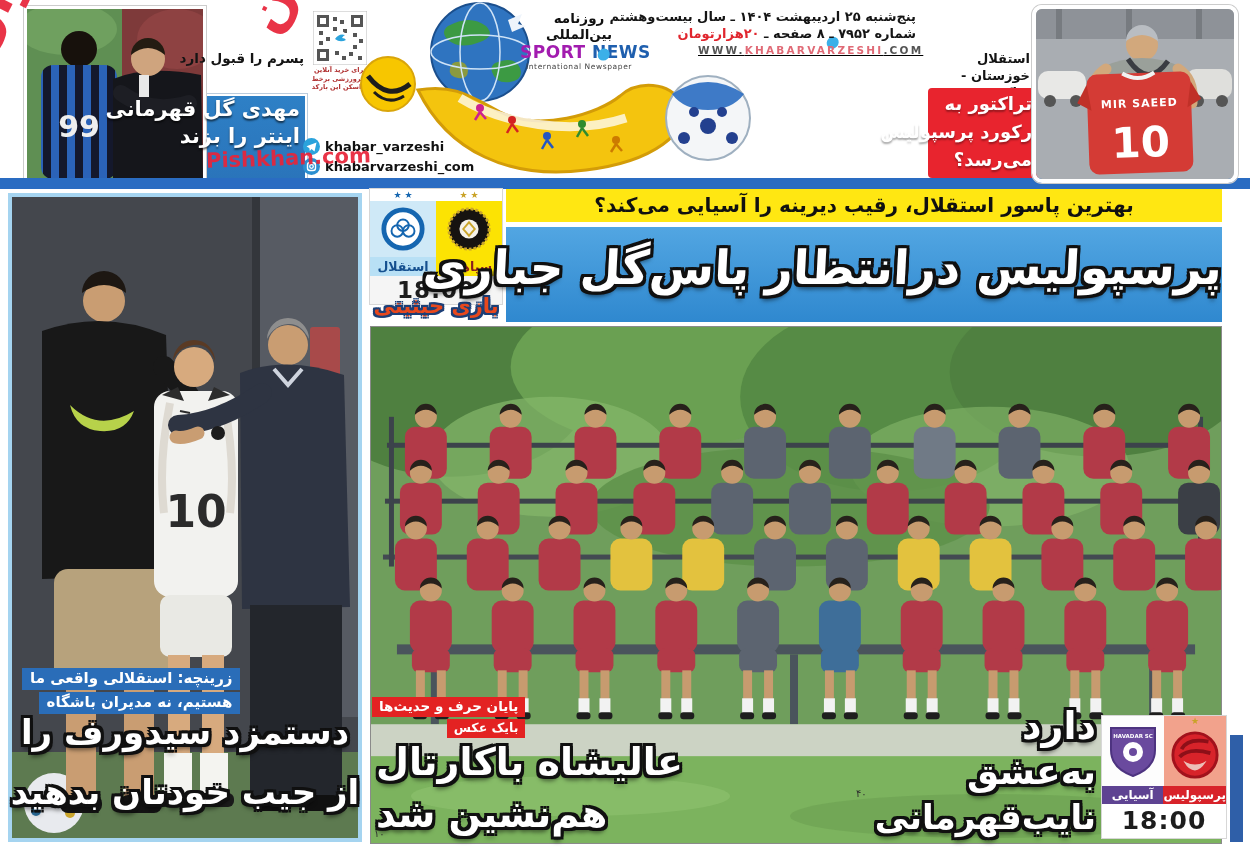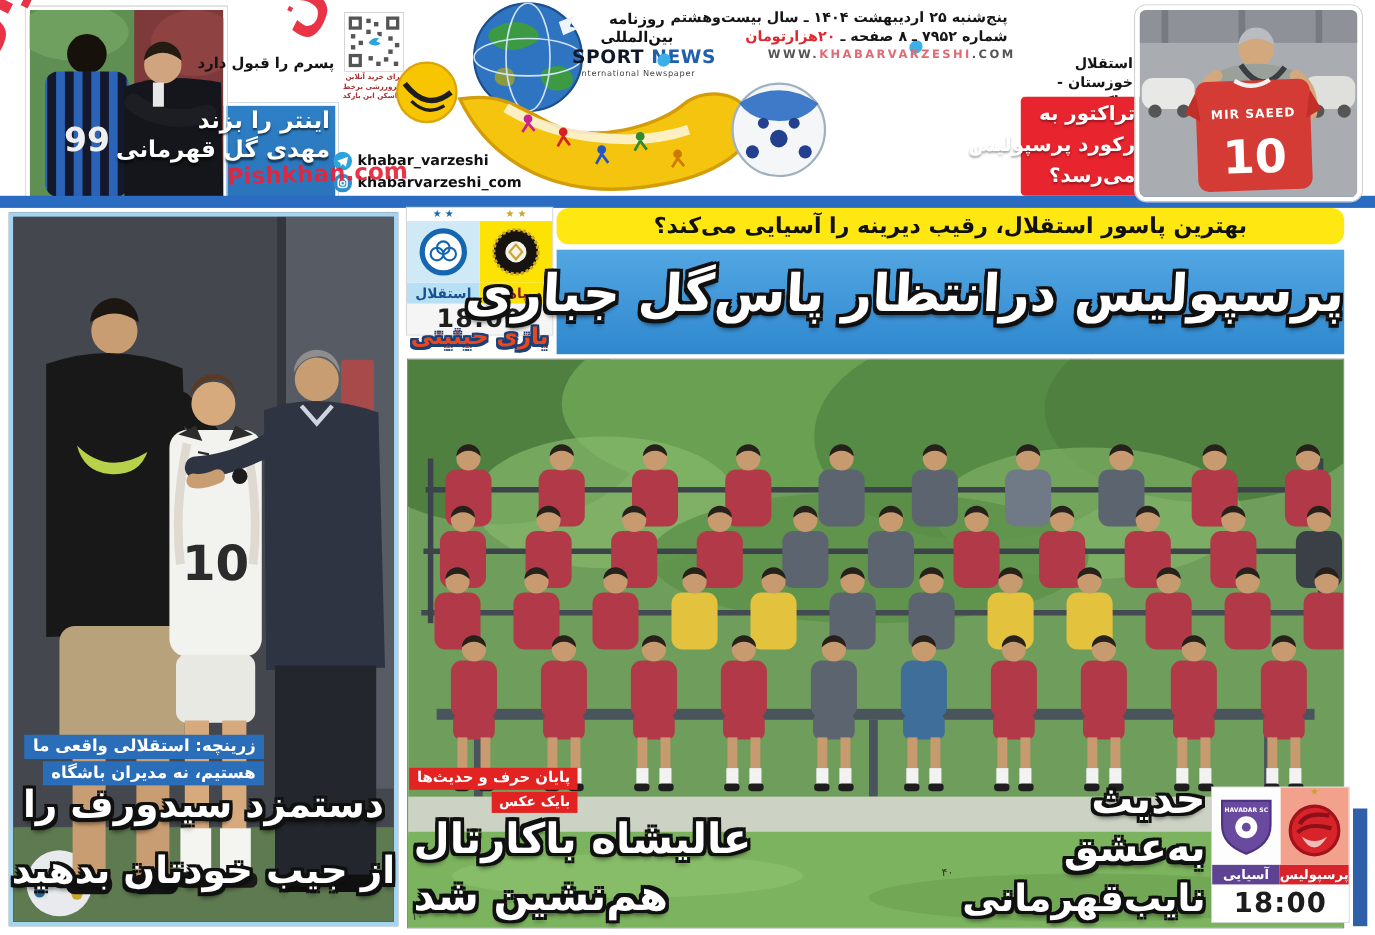--- a/index.html
+++ b/index.html
@@ -58,22 +58,22 @@
       <path d="M104 46 a17 17 0 0 1 34 0 q-17 -14 -34 0 Z" fill="#241c12"></path>
       <path d="M94 84 q30 22 68 10" stroke="#1d1e24" stroke-width="16" fill="none" stroke-linecap="round"></path>
       <rect x="112" y="66" width="10" height="22" fill="#e8e8e8"></rect>
     </svg>
 
     <div class="abs rtl b" style="left:176px;top:50px;width:128px;text-align:right;font-size:13.5px;line-height:17px;color:#141414;">
       <div>پسرم را قبول دارد</div>
     </div>
 
     <div class="abs rtl" style="left:40px;top:96px;width:260px;text-align:right;font-weight:bold;color:#fff;z-index:5;">
+      <div class="nw" style="font-size:21px;line-height:27px;text-shadow:0 2px 2px rgba(0,0,0,.6);">مهدی گل قهرمانی</div>
       <div class="nw" style="font-size:21px;line-height:27px;text-shadow:0 2px 2px rgba(0,0,0,.6);">اینتر را بزند</div>
-      <div class="nw" style="font-size:21px;line-height:27px;text-shadow:0 2px 2px rgba(0,0,0,.6);">مهدی گل قهرمانی</div>
     </div>
 
     <svg class="abs" style="left:313px;top:11px;width:54px;height:54px;" viewBox="0 0 54 54">
       <rect width="54" height="54" fill="#fff" stroke="#bbb"></rect>
       <g fill="#555">
         <rect x="4" y="4" width="12" height="12"></rect>
           <rect x="38" y="4" width="12" height="12"></rect>
           <rect x="4" y="38" width="12" height="12"></rect>
         <rect x="7" y="7" width="6" height="6" fill="#fff"></rect>
           <rect x="41" y="7" width="6" height="6" fill="#fff"></rect>
@@ -161,41 +161,41 @@
         <circle cx="324" cy="138" r="6" fill="#23408f"></circle>
         <circle cx="372" cy="138" r="6" fill="#23408f"></circle>
         <circle cx="334" cy="112" r="5" fill="#23408f"></circle>
         <circle cx="362" cy="112" r="5" fill="#23408f"></circle>
       </g>
     </svg>
 
     <div class="abs c" style="left:520px;top:10px;width:118px;">
       <div class="rtl b" style="font-size:13.5px;color:#111;">روزنامه بین‌المللی</div>
       <div class="ltr b nw" style="font-size:17px;letter-spacing:.5px;">
-        <span style="color:#0f172a;">SPORT</span>
+        <span style="color:#a21caf;">SPORT</span>
         <span style="color:#1f5fae;">NEWS</span>
       </div>
       <div class="ltr" style="font-size:7.5px;letter-spacing:.6px;color:#444;">International Newspaper</div>
     </div>
 
     <svg class="abs" style="left:425px;top:12px;width:500px;height:164px;transform:skewX(-6deg) rotate(-2deg);" viewBox="0 0 500 164">
       <text x="497" y="128" text-anchor="end" font-size="104" font-weight="bold" direction="rtl" style="paint-order:stroke;stroke:#ffffff;stroke-width:3px;">
         <tspan fill="#e0262e">خبر</tspan><tspan fill="#2458a8">و</tspan><tspan fill="#e0262e">رزشی</tspan>
       </text>
       <circle cx="404" cy="36" r="6" fill="#3bb0e8"></circle>
       <circle cx="176" cy="40" r="6" fill="#3bb0e8"></circle>
     </svg>
 
     <div class="abs rtl" style="left:698px;top:8px;width:218px;text-align:right;line-height:17px;">
       <div class="b nw" style="font-size:13px;color:#151515;text-align:right;">پنج‌شنبه ۲۵ اردیبهشت ۱۴۰۴ ـ سال بیست‌وهشتم</div>
       <div class="b nw" style="font-size:13px;color:#151515;">
         <span>شماره ۷۹۵۲ ـ ۸ صفحه ـ</span>
         <span style="color:#e0262e;margin-top:26px;">۲۰هزارتومان</span>
       </div>
-      <div class="ltr b nw" style="font-size:10.5px;letter-spacing:2.2px;text-align:left;">
+      <div class="ltr b nw" style="font-size:10.5px;letter-spacing:2.2px;text-align:left;text-decoration:underline;">
         <span style="color:#555;">WWW.</span><span style="color:#e06a76;">KHABARVARZESHI</span><span style="color:#555;">.COM</span>
       </div>
     </div>
 
     <div class="abs rtl b" style="left:926px;top:50px;width:104px;text-align:right;font-size:13px;line-height:17px;color:#141414;">
       <div>استقلال خوزستان -</div>
       <div>تراکتور</div>
     </div>
 
     <div class="abs" style="left:928px;top:88px;width:296px;height:90px;background:#e8242e;border-radius:4px;"></div>
@@ -325,21 +325,21 @@
       </div>
       <div class="labels" style="font-size:12.5px;">
         <div style="background:#fce303;color:#8a1f1f;">سپاهان</div>
         <div style="background:#b8e0f5;color:#15508f;">استقلال</div>
       </div>
       <div class="time ltr" style="font-size:23px;height:28px;line-height:28px;">18:00</div>
     </div>
 
     <div class="abs rtl c tag-otl nw b" style="left:362px;top:294px;width:148px;font-size:21px;">بازی حیثیتی</div>
 
-    <div class="abs rtl c b" style="left:506px;top:189px;width:716px;height:33px;line-height:33px;background:#ffe712;font-size:20px;color:#111;border-radius:11px;">
+    <div class="abs rtl c b" style="left:506px;top:189px;width:716px;height:33px;line-height:33px;background:#ffe712;font-size:20px;color:#111;">
       <span>بهترین پاسور استقلال، رقیب دیرینه را آسیایی می‌کند؟</span>
     </div>
 
     <div class="abs" style="left:506px;top:227px;width:716px;height:95px;background:linear-gradient(#52a6e2,#2f88cf);"></div>
     <div class="abs rtl c otl3 nw b" style="left:506px;top:240px;width:716px;font-size:47px;transform:skewX(-3deg);">پرسپولیس درانتظار پاس‌گل جباری</div>
   </section>
 
   <section>
     <svg class="abs" style="left:370px;top:326px;width:852px;height:518px;border:1px solid #8a8a8a;box-sizing:border-box;" viewBox="0 0 852 517" preserveAspectRatio="none">
       <defs>
@@ -442,21 +442,21 @@
 
     <div class="abs rtl" style="left:372px;top:696px;z-index:6;">
       <span class="redbox nw" style="font-size:13.5px;">پایان حرف و حدیث‌ها</span><br>
       <span class="redbox nw" style="font-size:12.5px;margin-top:2px;">بایک عکس</span>
     </div>
 
     <div class="abs rtl nw otl3 b" style="left:376px;top:740px;font-size:38px;z-index:6;">عالیشاه باکارتال</div>
     <div class="abs rtl nw otl3 b" style="left:376px;top:792px;font-size:38px;z-index:6;">هم‌نشین شد</div>
     <div class="abs" style="left:374px;top:828px;font-size:10px;color:#2f2f2f;z-index:6;">۱۰</div>
 
-    <div class="abs rtl nw otl3 b" style="right:154px;top:704px;font-size:38px;z-index:6;">حدیث</div>
+    <div class="abs rtl nw otl3 b" style="right:154px;top:704px;font-size:38px;z-index:6;">دارد</div>
     <div class="abs rtl nw otl3 b" style="right:154px;top:751px;font-size:36px;z-index:6;">به‌عشق</div>
     <div class="abs rtl nw otl3 b" style="right:154px;top:797px;font-size:34px;z-index:6;">نایب‌قهرمانی</div>
     <div class="abs" style="left:856px;top:788px;font-size:10px;color:#2f2f2f;z-index:6;">۴۰</div>
 
     <div class="abs match" style="left:1102px;top:716px;width:124px;z-index:6;">
       <div class="tiles" style="height:70px;">
         <div class="tile" style="background:#f2a28c;">
           <div class="abs" style="top:1px;left:0;width:100%;text-align:center;font-size:9px;color:#c9a227;line-height:9px;">★</div>
           <svg width="50" height="50" viewBox="-26 -26 52 52" style="margin-top:8px;">
             <circle r="23" fill="#d8232a" stroke="#a1121c" stroke-width="3"></circle>

